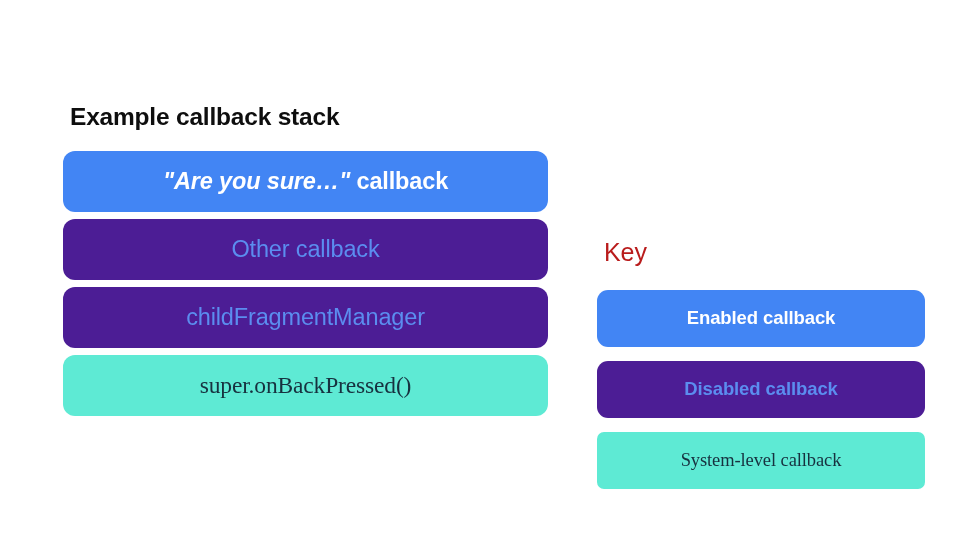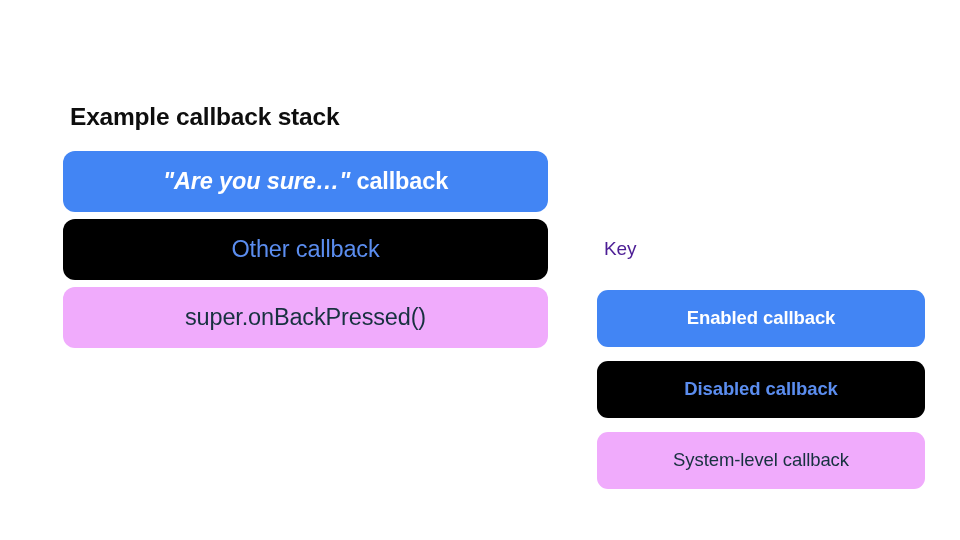--- a/index.html
+++ b/index.html
@@ -58,37 +58,37 @@
   .bar-label {
     font-size: 23.5px;
     letter-spacing: -0.15px;
     line-height: 1;
   }
 
   
   .state-enabled  { background: #4285f4; }
   .state-enabled  .bar-label { color: #ffffff; font-weight: 700; }
 
-  .state-disabled { background: #000000; }
+  .state-disabled { background: #4c1d95; }
   .state-disabled .bar-label { color: #5b8def; font-weight: 400; }
 
-  .state-system   { background: #f0abfc; }
+  .state-system   { background: #5eead4; font-family: Liberation Serif, serif; }
   .state-system   .bar-label { color: #17313f; font-weight: 400; }
 
   .quoted { font-style: italic; }
 
   
   .key-title {
     position: absolute;
     left: 604px;
     top: 238px;
-    font-size: 19px;
+    font-size: 25px;
     font-weight: 500;
     letter-spacing: -0.1px;
-    color: #4c1d95;
+    color: #b91c1c;
     white-space: nowrap;
   }
 
   .key {
     position: absolute;
     left: 597px;
     top: 290px;
     width: 328px;
   }
 
@@ -97,21 +97,21 @@
     height: 57px;
     border-radius: 11px;
     display: flex;
     align-items: center;
     justify-content: center;
     margin-bottom: 14px;
     text-align: center;
     padding: 9px 12px;
     white-space: nowrap;
   }
-  .key-bar:last-child { margin-bottom: 0; }
+  .key-bar:last-child { margin-bottom: 0; border-radius: 7px; }
 
   .key-label {
     font-size: 18.5px;
     letter-spacing: -0.1px;
     line-height: 1;
   }
 
   .state-enabled  .key-label { color: #ffffff; font-weight: 700; }
   .state-disabled .key-label { color: #5b8def; font-weight: 700; }
   .state-system   .key-label { color: #17313f; font-weight: 400; }
@@ -126,20 +126,23 @@
   <div class="stack">
 
     <div class="bar state-enabled">
       <span class="bar-label"><span class="quoted">"Are you sure…"</span><span> callback</span></span>
     </div>
 
     <div class="bar state-disabled">
       <span class="bar-label">Other callback</span>
     </div>
 
+    <div class="bar state-disabled">
+      <span class="bar-label">childFragmentManager</span>
+    </div>
 
 
     <div class="bar state-system">
       <span class="bar-label">super.onBackPressed()</span>
     </div>
 
   </div>
 
   <div class="key-title">Key</div>
 

